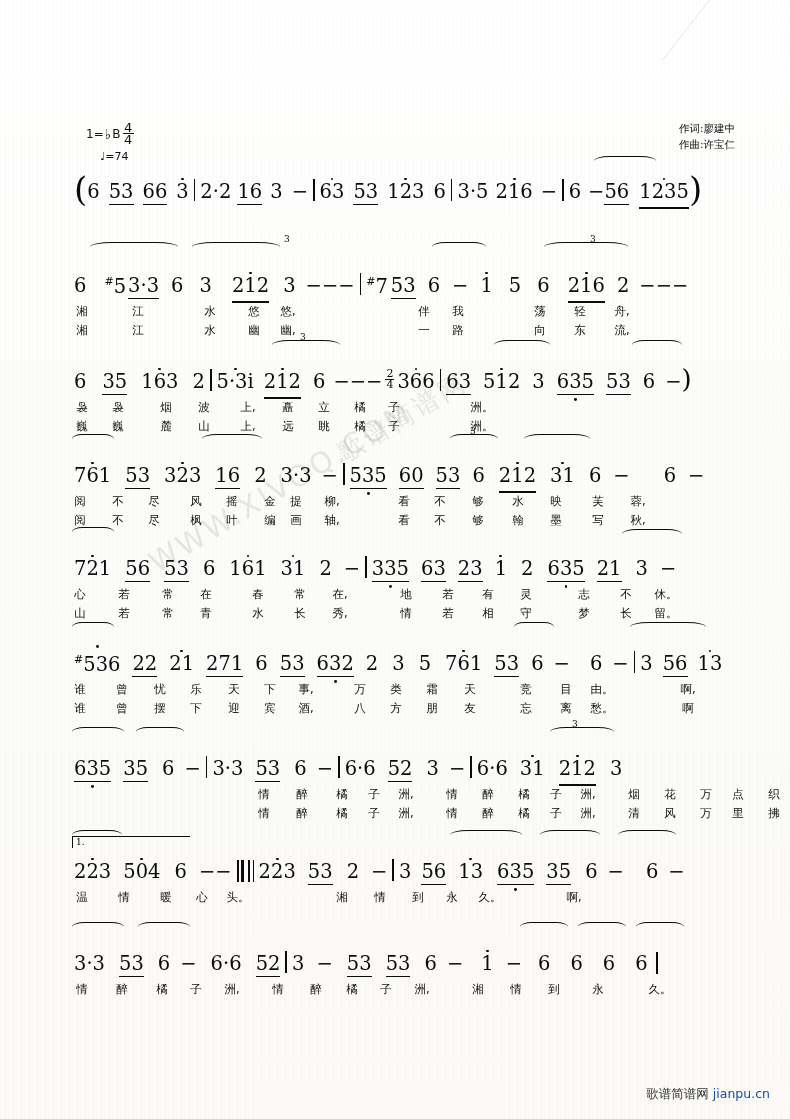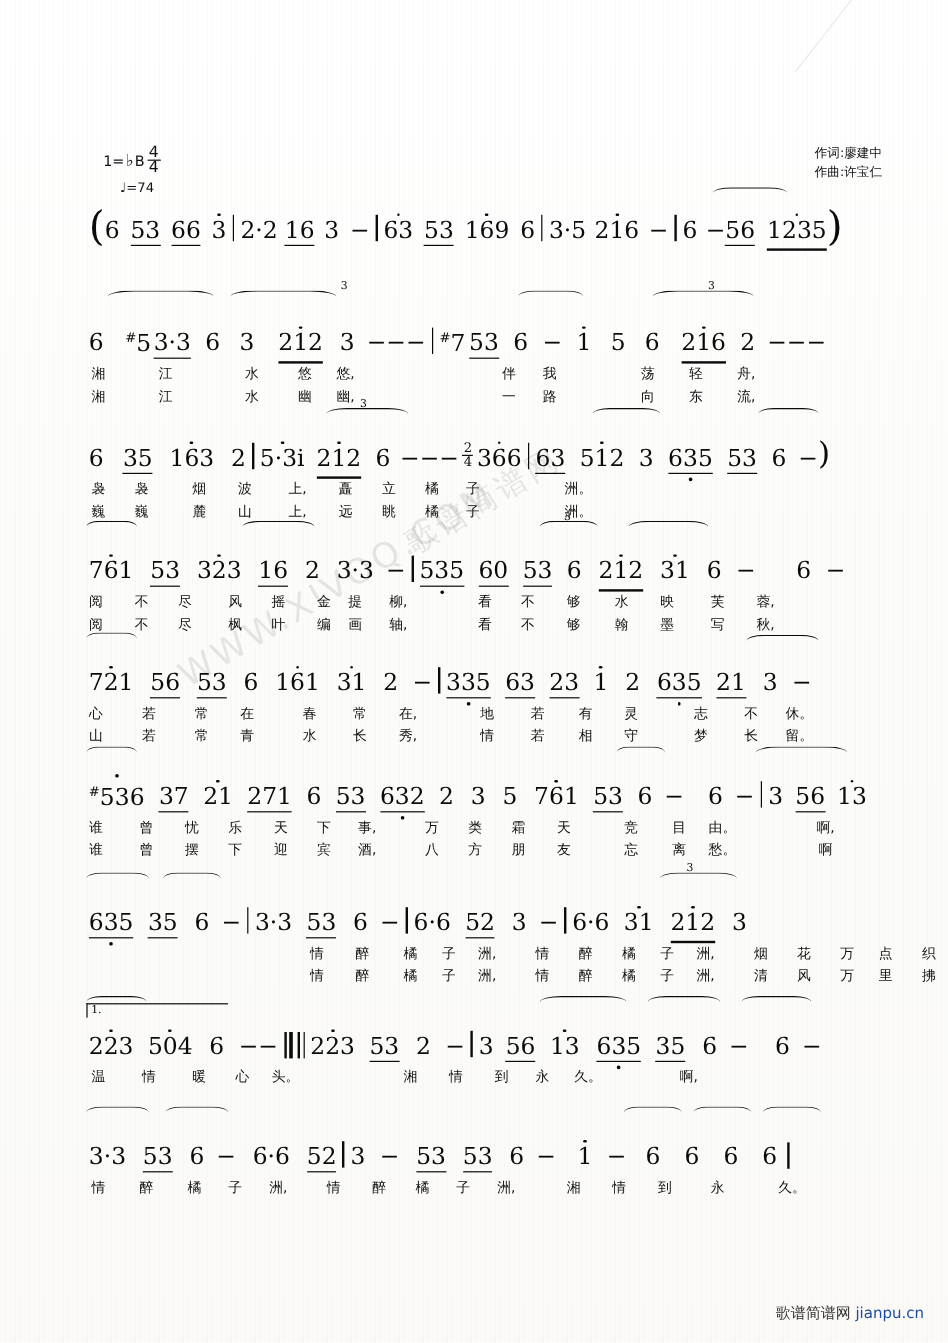--- a/index.html
+++ b/index.html
@@ -301,21 +301,21 @@
       <span class="n beam1" style="margin-left:9px;">66</span>
       <span class="n dotU" style="margin-left:9px;">3</span>
       <span class="bar"></span>
       <span class="n">2·2</span>
       <span class="n beam1" style="margin-left:6px;">16</span>
       <span class="n" style="margin-left:8px;">3</span>
       <span class="n" style="margin-left:9px;">−</span>
       <span class="bar"></span>
       <span class="n beam1 dotU">63</span>
       <span class="n beam1" style="margin-left:9px;">53</span>
-      <span class="n beam1 dotU" style="margin-left:9px;">169</span>
+      <span class="n beam1 dotU" style="margin-left:9px;">123</span>
       <span class="n" style="margin-left:9px;">6</span>
       <span class="bar"></span>
       <span class="n">3·5</span>
       <span class="n beam1 dotU" style="margin-left:7px;">216</span>
       <span class="n" style="margin-left:8px;">−</span>
       <span class="bar"></span>
       <span class="n">6</span>
       <span class="n" style="margin-left:7px;">−</span>
       <span class="n beam1">56</span>
       <span class="n beam2 dotU" style="margin-left:10px;">1235</span>
@@ -560,21 +560,21 @@
       <span class="ch" style="left:452px;">守</span>
         <span class="ch" style="left:510px;">梦</span>
       <span class="ch" style="left:552px;">长</span>
         <span class="ch" style="left:592px;">留。</span>
     </div>
   </div>
 
   <div class="system" style="top:640px;">
     <div class="notes">
       <span class="n beam1 dotU"><sup style="font-size:11px;">#</sup>536</span>
-      <span class="n beam1" style="margin-left:12px;">37</span>
+      <span class="n beam1" style="margin-left:12px;">22</span>
       <span class="n beam1 dotU" style="margin-left:12px;">21</span>
       <span class="n beam1" style="margin-left:12px;">271</span>
       <span class="n" style="margin-left:12px;">6</span>
       <span class="n beam1" style="margin-left:12px;">53</span>
       <span class="n beam1 dotD" style="margin-left:12px;">632</span>
       <span class="n" style="margin-left:12px;">2</span>
       <span class="n" style="margin-left:14px;">3</span>
       <span class="n" style="margin-left:14px;">5</span>
       <span class="n beam1 dotU" style="margin-left:14px;">761</span>
       <span class="n beam1" style="margin-left:12px;">53</span>

